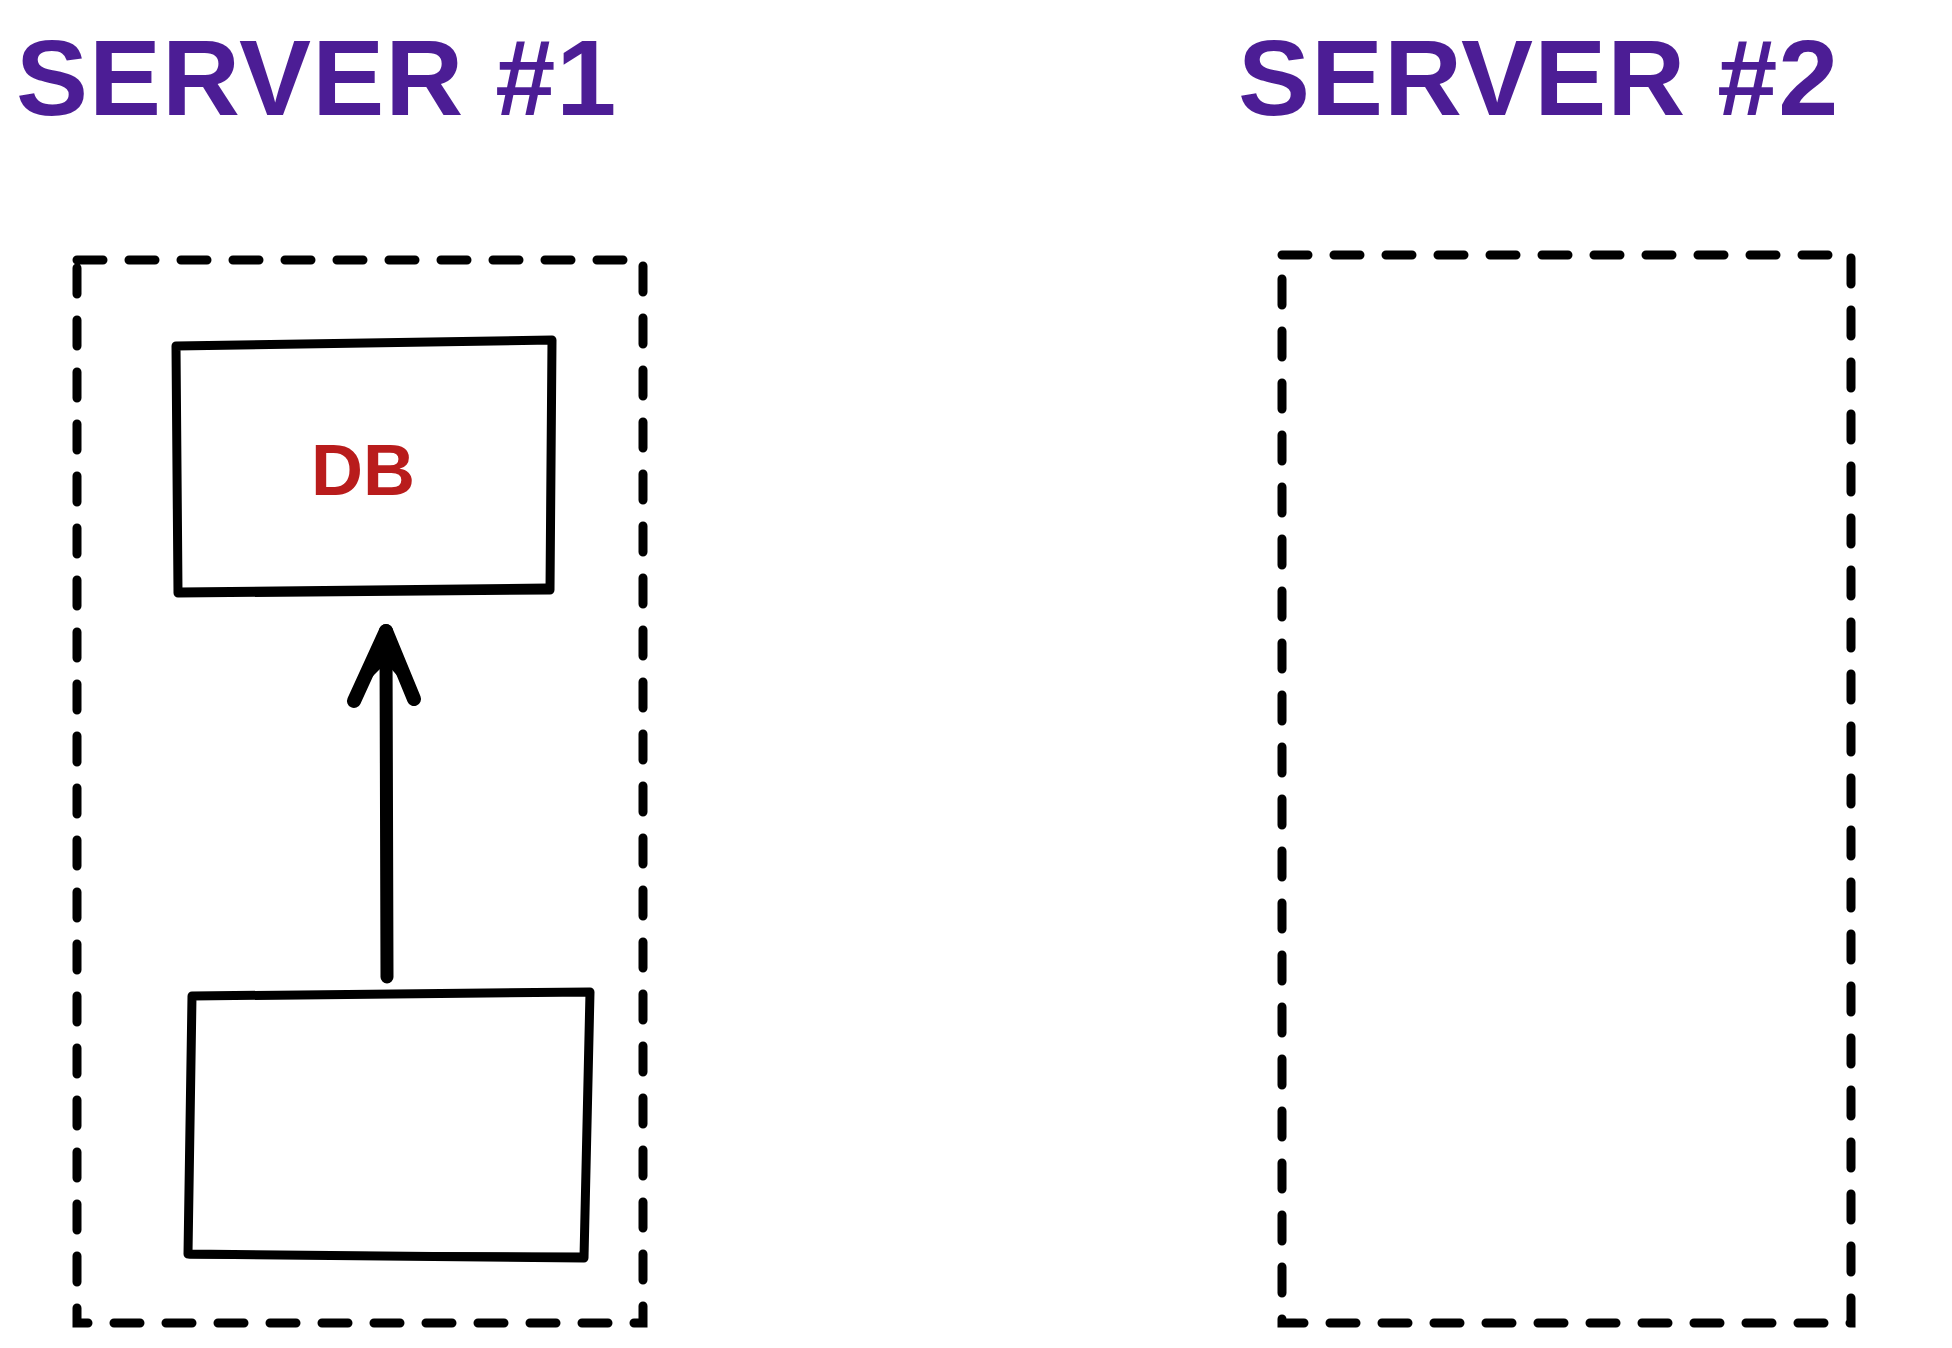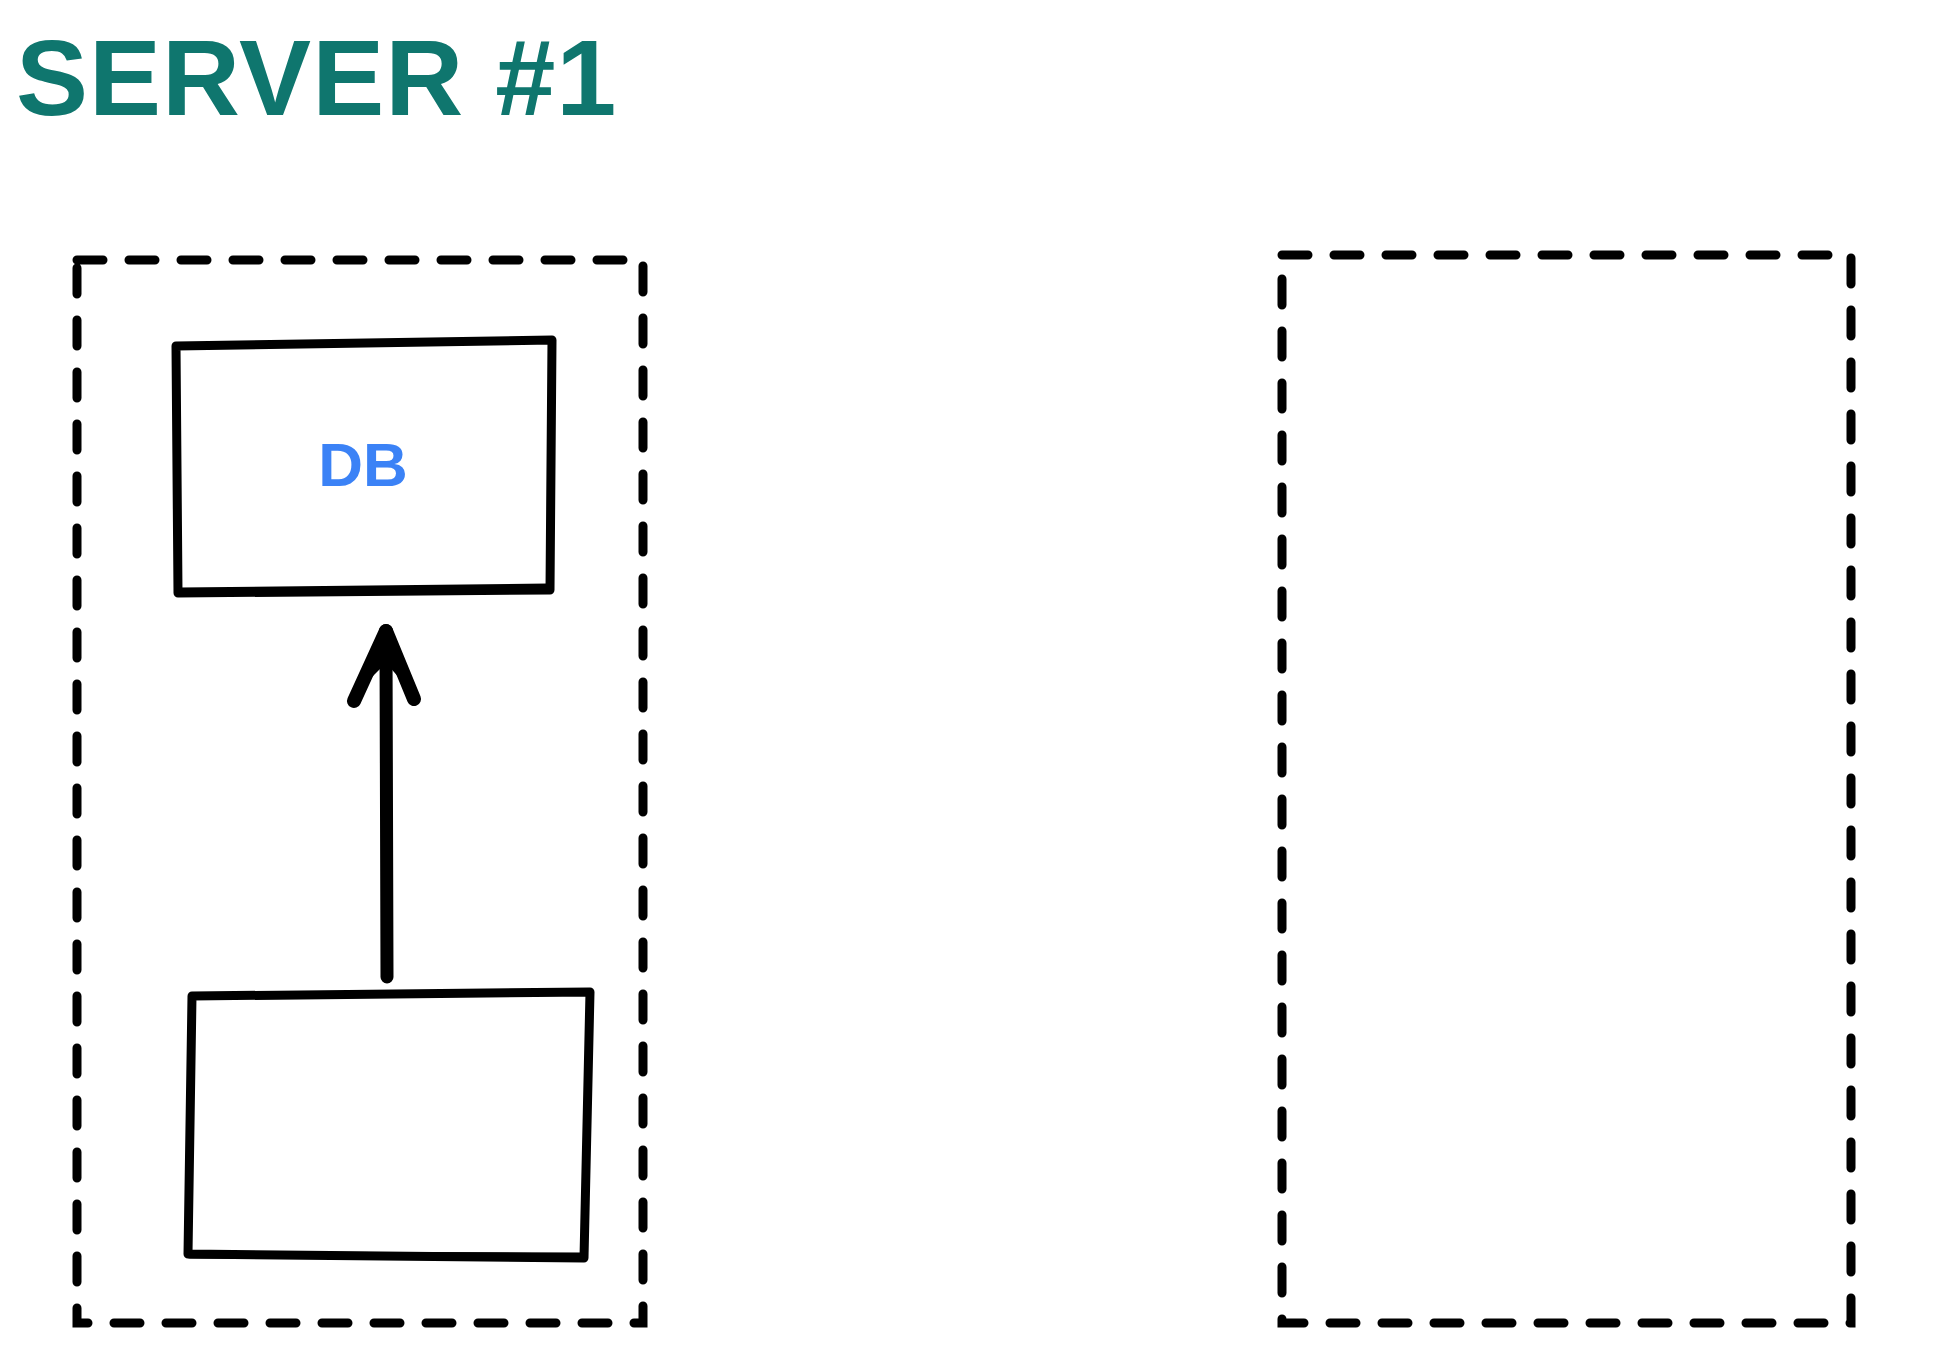--- a/index.html
+++ b/index.html
@@ -17,21 +17,21 @@
     background: #ffffff;
     overflow: hidden;
   }
   .server-title {
     position: absolute;
     font-family: "Liberation Sans", sans-serif;
     font-weight: bold;
     font-size: 108px;
     line-height: 1;
     letter-spacing: 1px;
-    color: #0f766e;
+    color: #4c1d95;
     white-space: pre;
   }
   #title-server-1 { left: 16px;   top: 24px; }
   #title-server-2 { left: 1238px; top: 24px; }
 
   .server-box {
     position: absolute;
     box-sizing: border-box;
   }
   #server-box-1 { left: 72px;   top: 255px; width: 576px; height: 1073px; }
@@ -48,23 +48,23 @@
     position: absolute;
   }
   .node-box svg {
     display: block;
     overflow: visible;
   }
   .node-label {
     position: absolute;
     font-family: "Liberation Sans", sans-serif;
     font-weight: bold;
-    font-size: 62px;
+    font-size: 72px;
     line-height: 1;
-    color: #3b82f6;
+    color: #b91c1c;
     white-space: pre;
     text-align: center;
     width: 100%;
     left: 0;
   }
   #db-node   { left: 168px; top: 334px;  width: 390px; height: 266px; }
   #db-node .node-label  { top: 100px; }
   #app-node  { left: 180px; top: 986px;  width: 418px; height: 280px; }
   #app-node .node-label { top: 112px; }
 
@@ -80,20 +80,21 @@
     overflow: visible;
   }
 </style>
 </head>
 <body>
 
 <div id="canvas">
 
   <div class="server-title" id="title-server-1">SERVER #1</div>
 
+  <div class="server-title" id="title-server-2">SERVER #2</div>
 
   <div class="server-box" id="server-box-1">
     <svg viewBox="0 0 576 1073" preserveAspectRatio="none">
       <rect x="5" y="5" width="566" height="1063" fill="none" stroke="#000000" stroke-width="9" stroke-dasharray="26 26" stroke-linecap="round" vector-effect="non-scaling-stroke"></rect>
     </svg>
   </div>
 
   <div class="server-box" id="server-box-2">
     <svg viewBox="0 0 579 1078" preserveAspectRatio="none">
       <rect x="5" y="5" width="569" height="1068" fill="none" stroke="#000000" stroke-width="9" stroke-dasharray="26 26" stroke-linecap="round" vector-effect="non-scaling-stroke"></rect>

